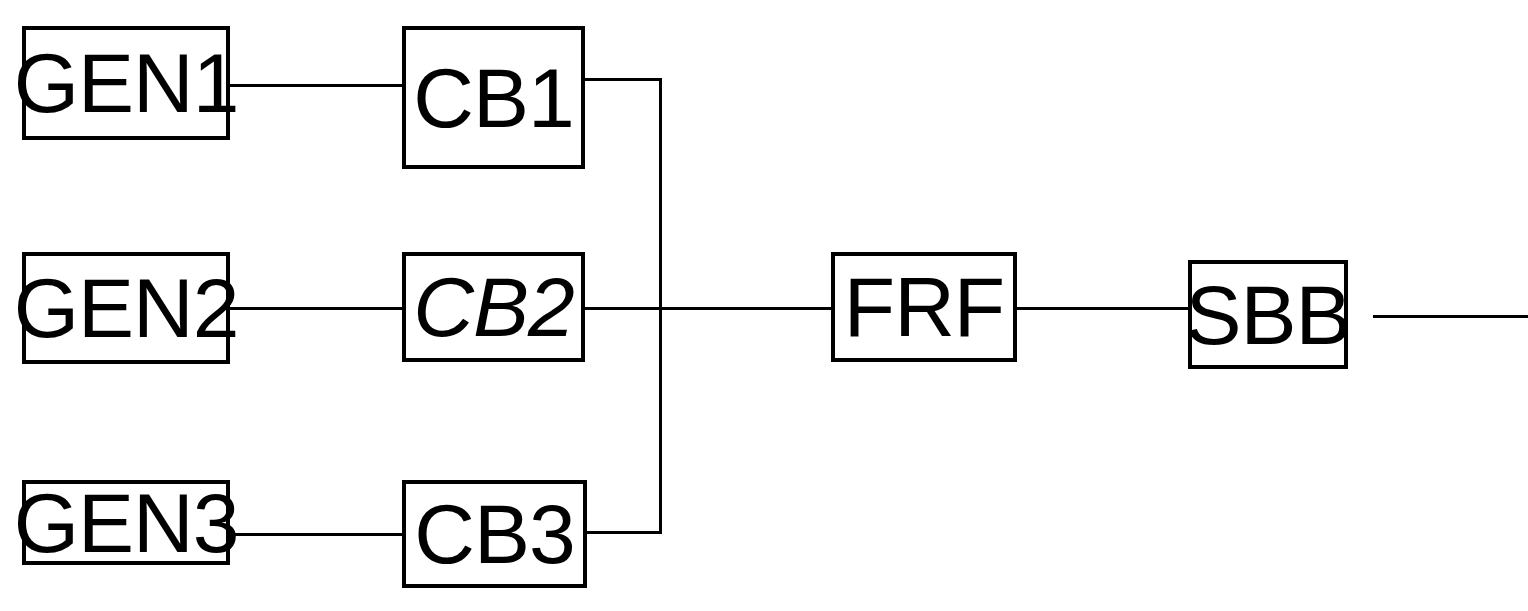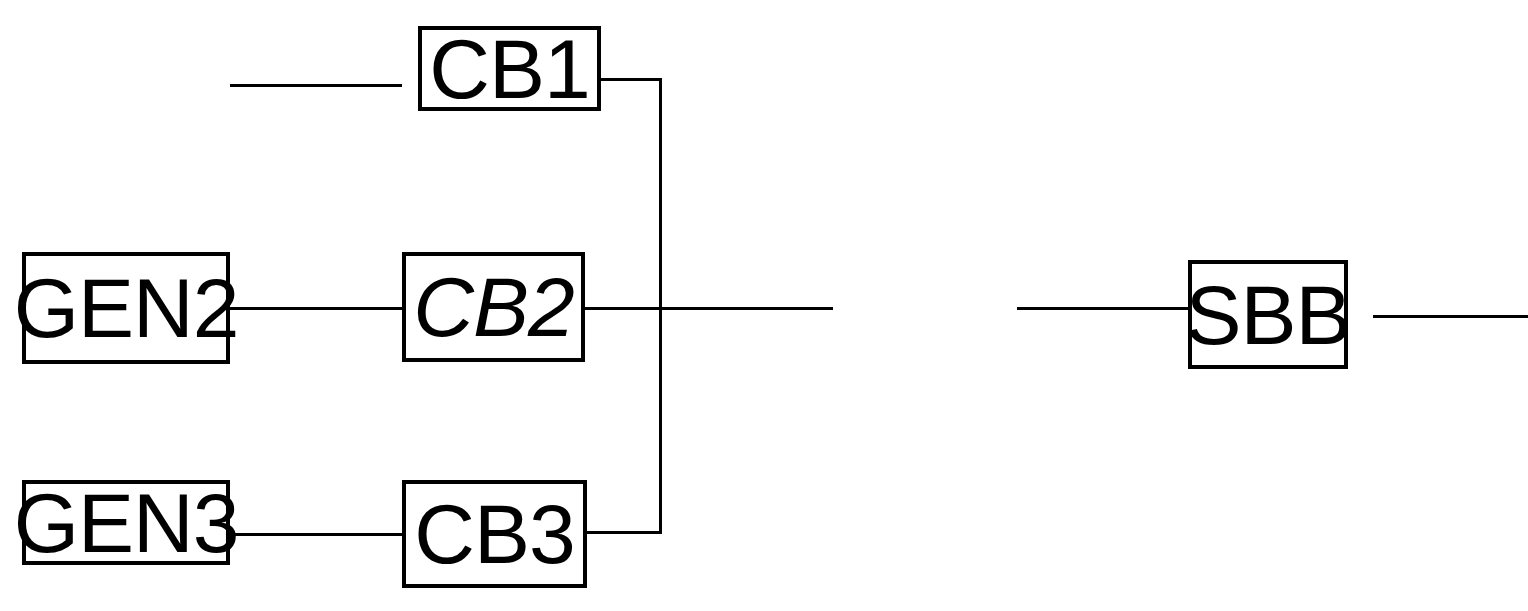--- a/index.html
+++ b/index.html
@@ -60,39 +60,45 @@
   <div class="conn conn-h" style="left:587px; top:531px; width:75px;"></div>
 
   <div class="conn conn-v" style="left:659px; top:78px; height:456px;"></div>
 
   <div class="conn conn-h" style="left:659px; top:307px; width:174px;"></div>
 
   <div class="conn conn-h" style="left:1017px; top:307px; width:173px;"></div>
 
   <div class="conn conn-h" style="left:1373px; top:315px; width:155px;"></div>
 
+  <div class="node-box" style="left:22px; top:26px; width:208px; height:114px;">
+    <span class="node-label">GEN1</span>
+  </div>
 
   <div class="node-box" style="left:22px; top:252px; width:208px; height:112px;">
     <span class="node-label">GEN2</span>
   </div>
 
   <div class="node-box" style="left:22px; top:480px; width:208px; height:85px;">
     <span class="node-label">GEN3</span>
   </div>
 
-  <div class="node-box" style="left:418px; top:26px; width:183px; height:85px;text-align:center;">
+  <div class="node-box" style="left:402px; top:26px; width:183px; height:143px;text-align:center;">
     <span class="node-label">CB1</span>
   </div>
 
   <div class="node-box" style="left:402px; top:252px; width:183px; height:110px;font-style:italic;">
     <span class="node-label">CB2</span>
   </div>
 
   <div class="node-box" style="left:402px; top:480px; width:185px; height:108px;">
     <span class="node-label">CB3</span>
   </div>
 
+  <div class="node-box" style="left:831px; top:252px; width:186px; height:110px;">
+    <span class="node-label">FRF</span>
+  </div>
 
   <div class="node-box" style="left:1188px; top:260px; width:160px; height:109px;">
     <span class="node-label">SBB</span>
   </div>
 
 </div>
 
 </body></html>

